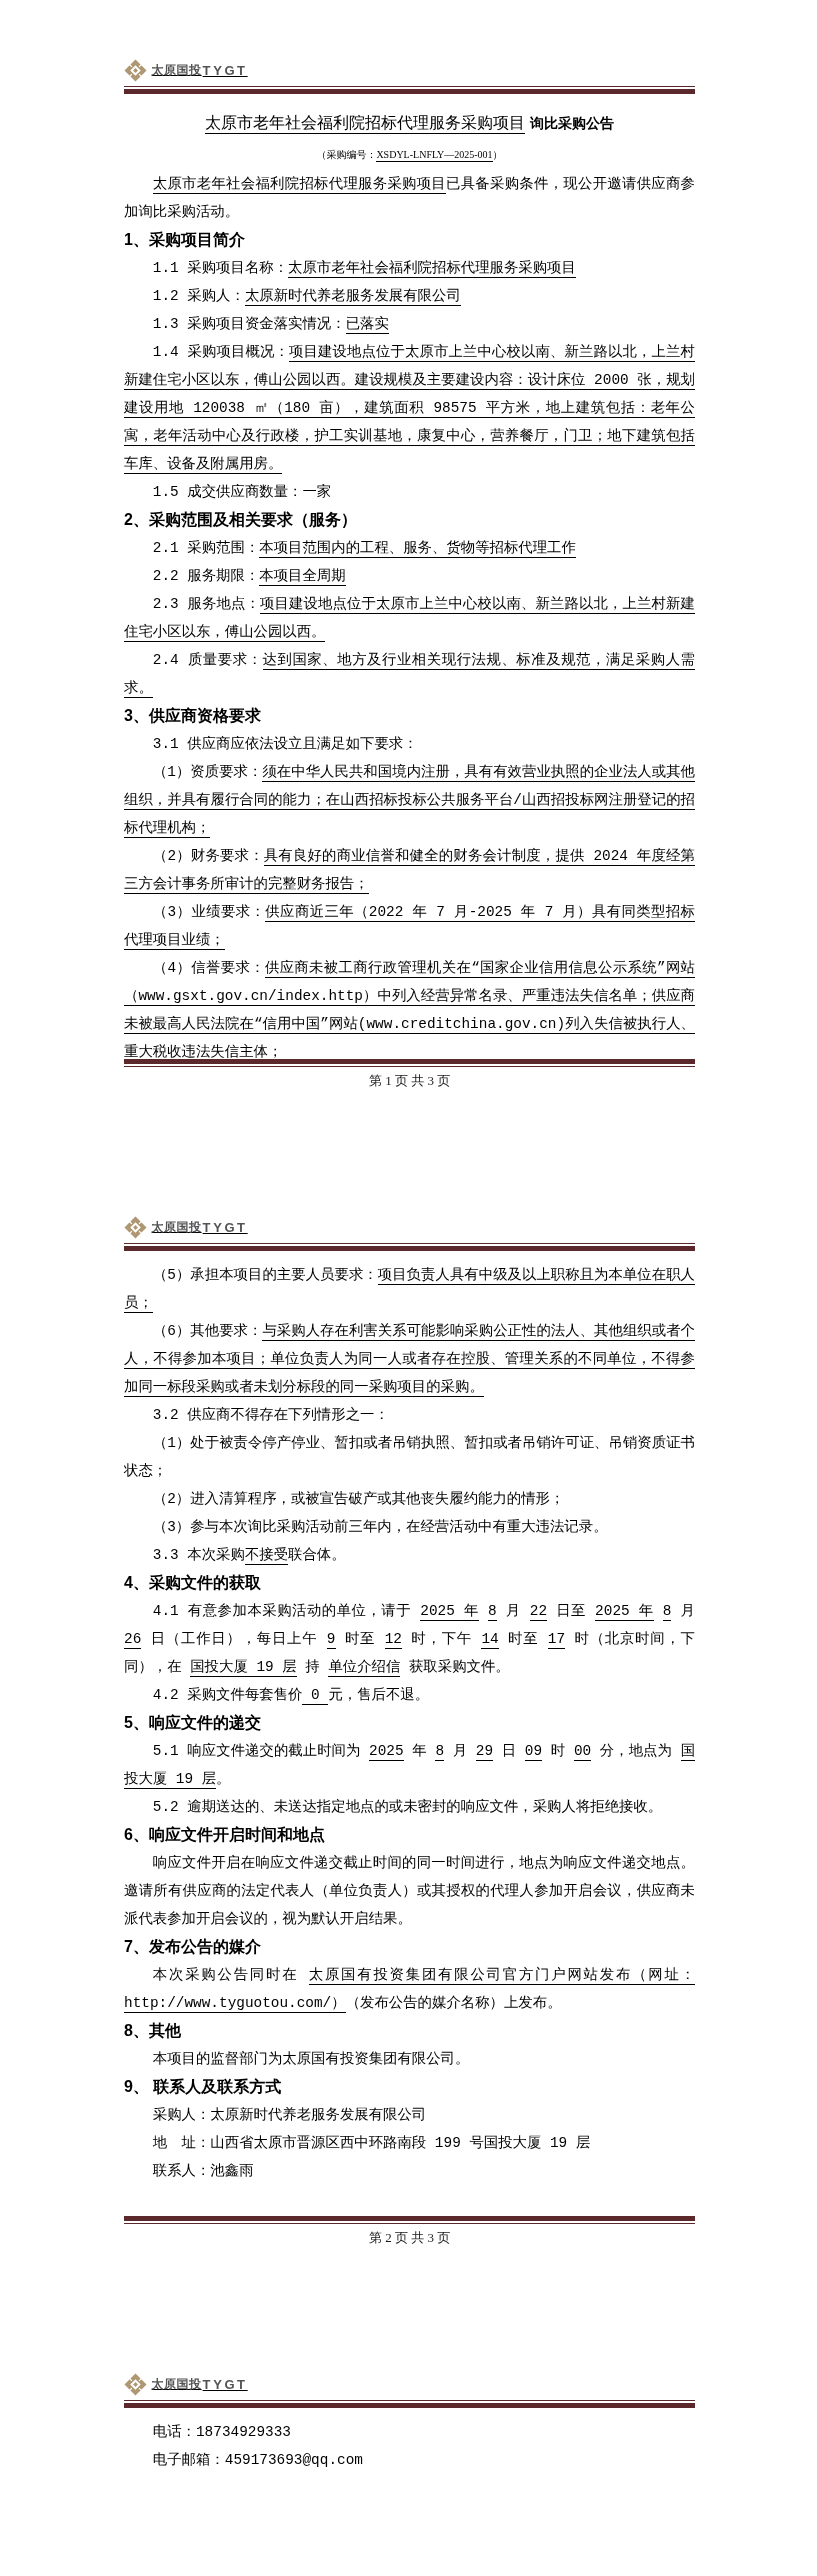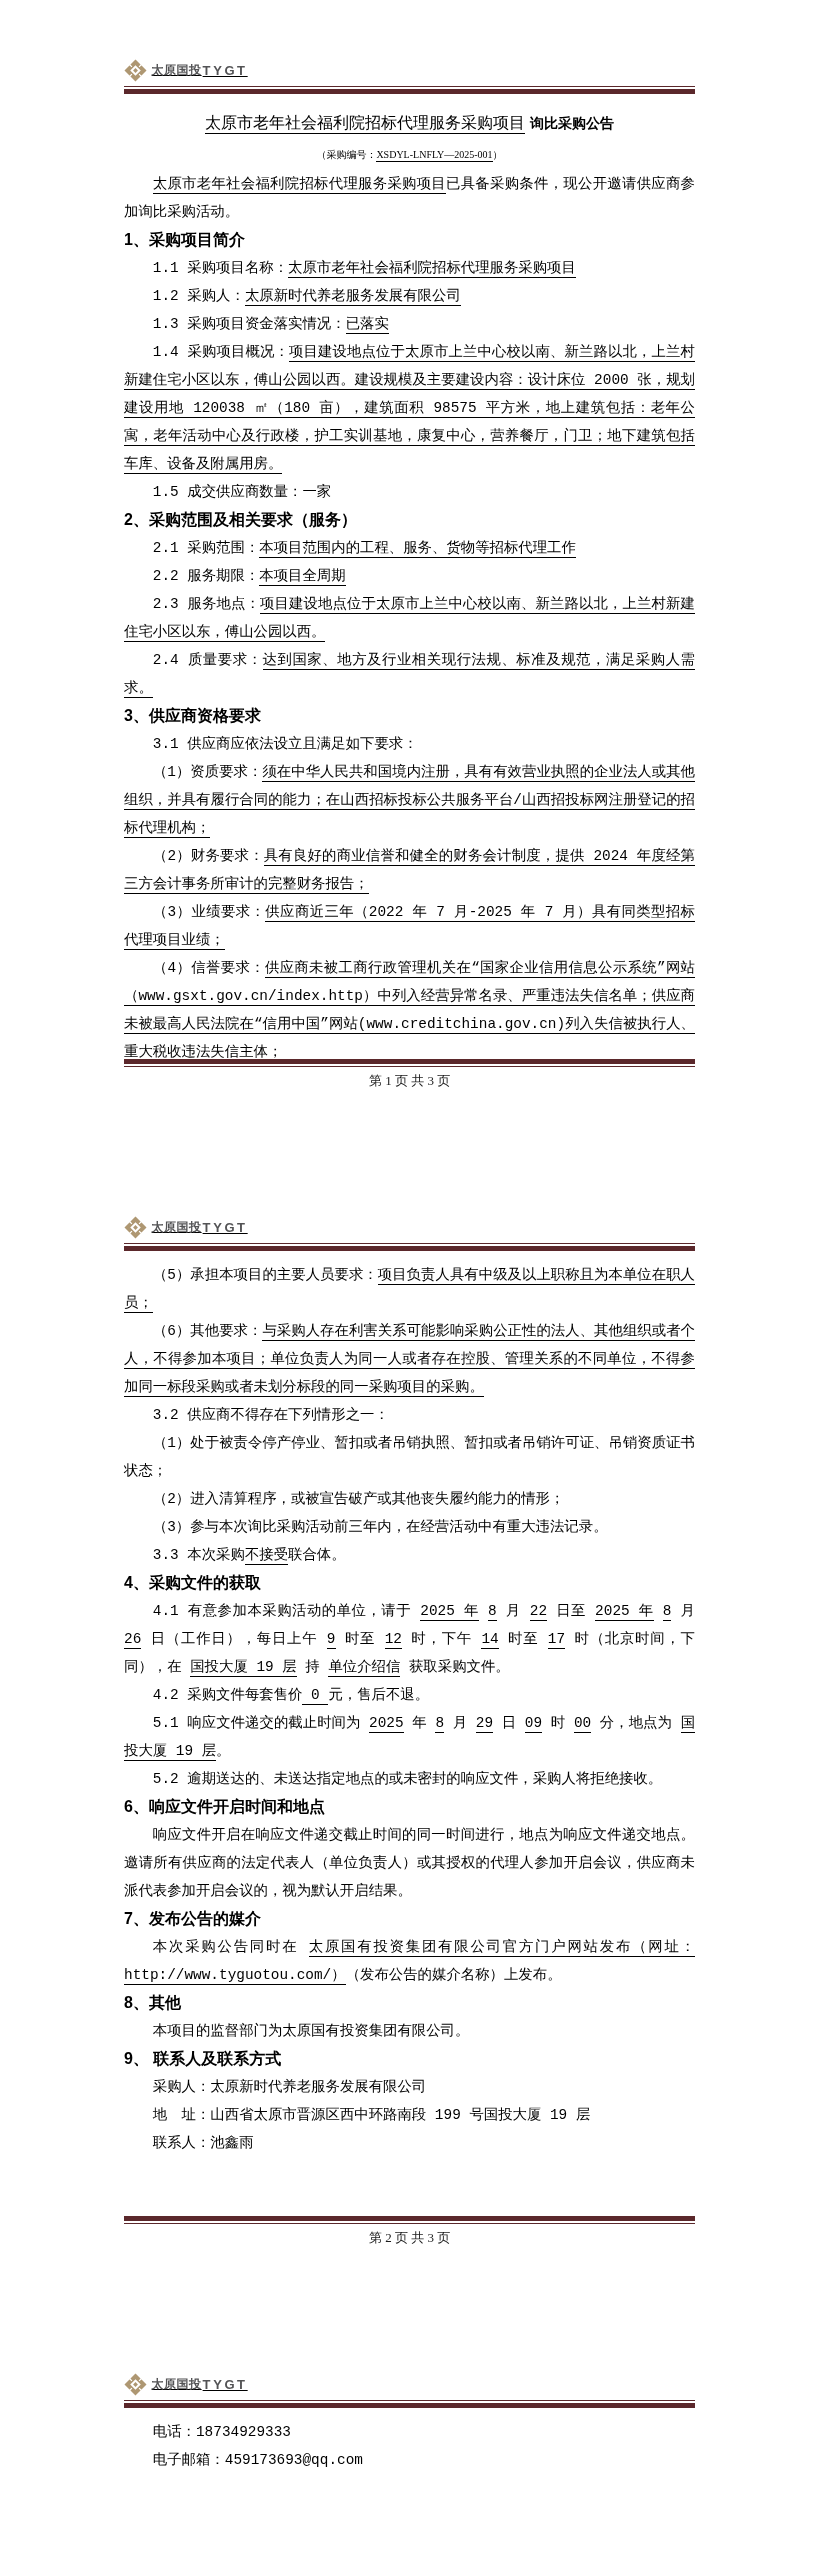--- a/index.html
+++ b/index.html
@@ -105,20 +105,21 @@
       <p class="para"><span>（5）承担本项目的主要人员要求：</span><span class="u">项目负责人具有中级及以上职称且为本单位在职人员；</span></p>
       <p class="para"><span>（6）其他要求：</span><span class="u">与采购人存在利害关系可能影响采购公正性的法人、其他组织或者个人，不得参加本项目；单位负责人为同一人或者存在控股、管理关系的不同单位，不得参加同一标段采购或者未划分标段的同一采购项目的采购。</span></p>
       <p class="para">3.2 供应商不得存在下列情形之一：</p>
       <p class="para">（1）处于被责令停产停业、暂扣或者吊销执照、暂扣或者吊销许可证、吊销资质证书状态；</p>
       <p class="para">（2）进入清算程序，或被宣告破产或其他丧失履约能力的情形；</p>
       <p class="para">（3）参与本次询比采购活动前三年内，在经营活动中有重大违法记录。</p>
       <p class="para"><span>3.3 本次采购</span><span class="u">不接受</span><span>联合体。</span></p>
       <p class="h">4、采购文件的获取</p>
       <p class="para"><span>4.1 有意参加本采购活动的单位，请于 </span><span class="u">2025 年</span><span> </span><span class="u">8</span><span> 月 </span><span class="u">22</span><span> 日至 </span><span class="u">2025 年</span><span> </span><span class="u">8</span><span> 月 </span><span class="u">26</span><span> 日（工作日），每日上午 </span><span class="u">9</span><span> 时至 </span><span class="u">12</span><span> 时，下午 </span><span class="u">14</span><span> 时至 </span><span class="u">17</span><span> 时（北京时间，下同），在 </span><span class="u">国投大厦 19 层</span><span> 持 </span><span class="u">单位介绍信</span><span> 获取采购文件。</span></p>
       <p class="para"><span>4.2 采购文件每套售价</span><span class="u"> 0 </span><span>元，售后不退。</span></p>
+      <p class="h">5、响应文件的递交</p>
       <p class="para"><span>5.1 响应文件递交的截止时间为 </span><span class="u">2025</span><span> 年 </span><span class="u">8</span><span> 月 </span><span class="u">29</span><span> 日 </span><span class="u">09</span><span> 时 </span><span class="u">00</span><span> 分，地点为 </span><span class="u">国投大厦 19 层</span><span>。</span></p>
       <p class="para">5.2 逾期送达的、未送达指定地点的或未密封的响应文件，采购人将拒绝接收。</p>
       <p class="h">6、响应文件开启时间和地点</p>
       <p class="para">响应文件开启在响应文件递交截止时间的同一时间进行，地点为响应文件递交地点。邀请所有供应商的法定代表人（单位负责人）或其授权的代理人参加开启会议，供应商未派代表参加开启会议的，视为默认开启结果。</p>
       <p class="h">7、发布公告的媒介</p>
       <p class="para"><span>本次采购公告同时在 </span><span class="u">太原国有投资集团有限公司官方门户网站发布（网址：http://www.tyguotou.com/）</span><span>（发布公告的媒介名称）上发布。</span></p>
       <p class="h">8、其他</p>
       <p class="para">本项目的监督部门为太原国有投资集团有限公司。</p>
       <p class="h">9、 联系人及联系方式</p>
       <p class="para">采购人：太原新时代养老服务发展有限公司</p>

